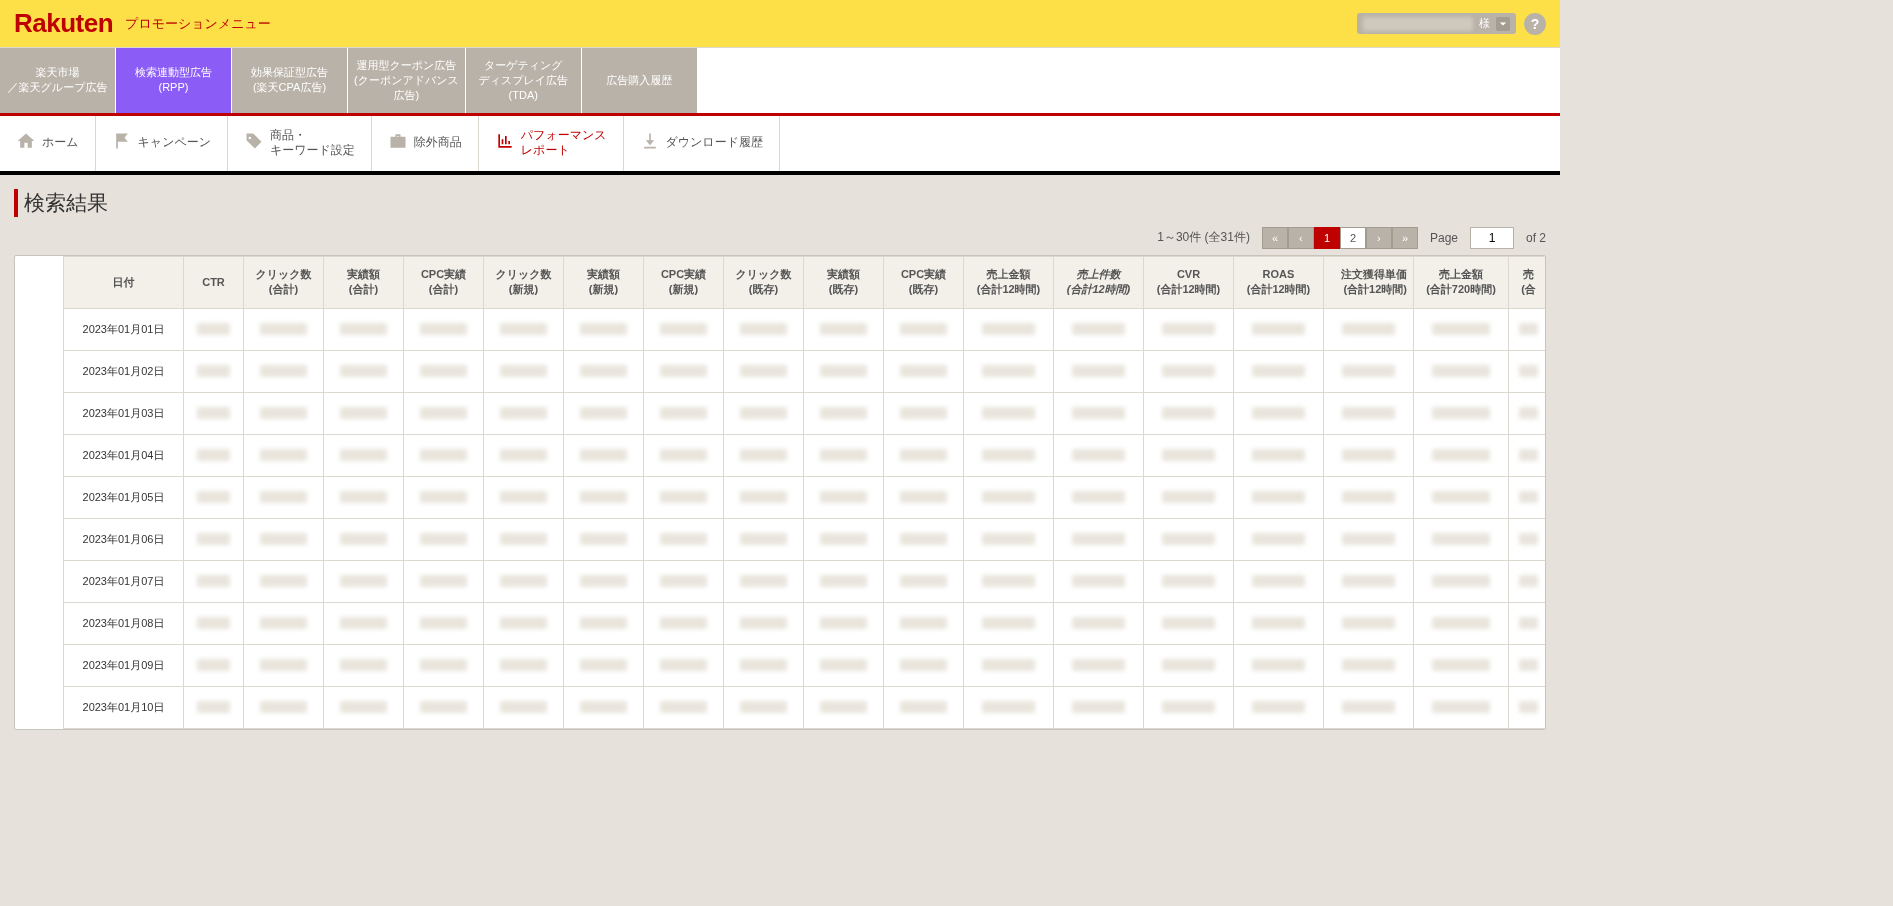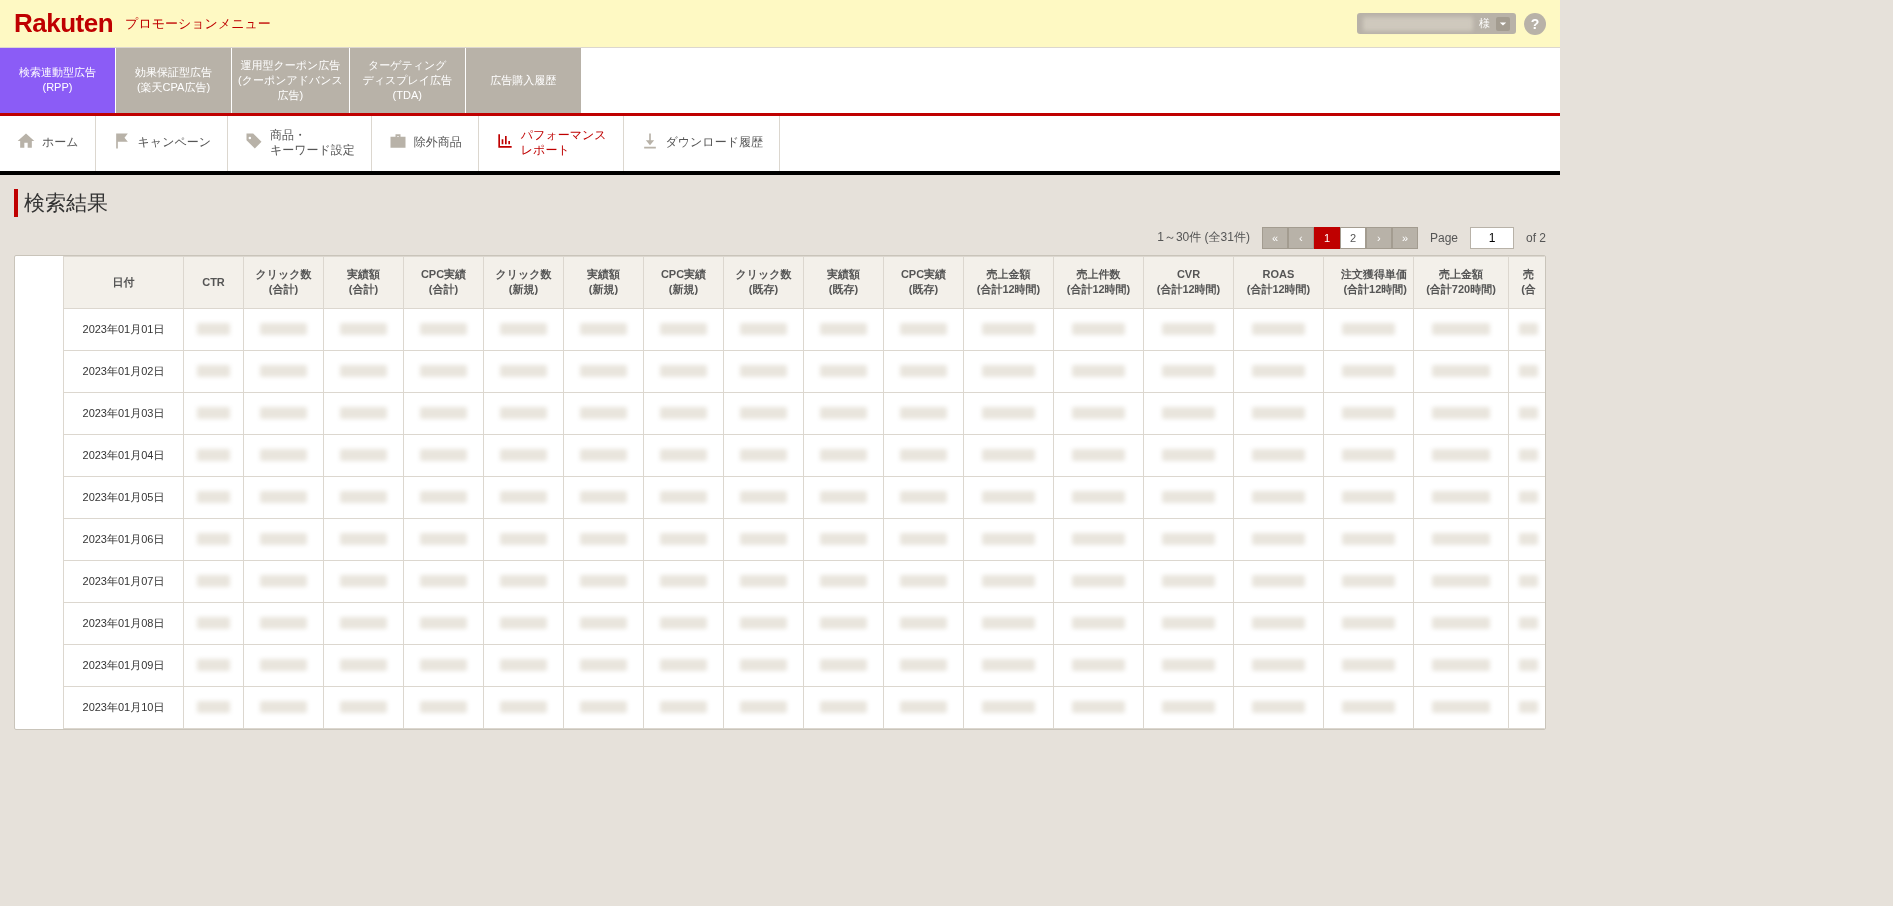--- a/index.html
+++ b/index.html
@@ -5,21 +5,21 @@
   * { margin: 0; padding: 0; box-sizing: border-box; }
   body {
     font-family: "Hiragino Kaku Gothic Pro", "Meiryo", sans-serif;
     font-size: 12px;
     background: #e6e1da;
     color: #333;
     width: 1560px;
     overflow-x: hidden;
   }
   .topbar {
-    background: #fef9c3;
+    background: #fde047;
     display: flex;
     align-items: center;
     padding: 8px 14px;
     gap: 12px;
     border-bottom: 1px solid #dcd7cf;
   }
   .logo {
     color: #bf0000;
     font-weight: 900;
     font-size: 26px;
@@ -209,20 +209,23 @@
         <svg viewBox="0 0 10 10" width="8" height="8" fill="#fff">
             <path d="M1 3 L5 7 L9 3 Z"></path>
           </svg>
       </span>
     </div>
     <div class="help-icon">?</div>
   </div>
 </div>
 
 <div class="main-tabs" id="main-tabs">
+    <div class="main-tab">
+      <span>楽天市場<br>／楽天グループ広告</span>
+    </div>
     <div class="main-tab active">
       <span>検索連動型広告<br>(RPP)</span>
     </div>
     <div class="main-tab">
       <span>効果保証型広告<br>(楽天CPA広告)</span>
     </div>
     <div class="main-tab">
       <span>運用型クーポン広告<br>(クーポンアドバンス<br>広告)</span>
     </div>
     <div class="main-tab">
@@ -299,21 +302,21 @@
             <th style="min-width: 80px;">クリック数<br>(合計)</th>
             <th style="min-width: 80px;">実績額<br>(合計)</th>
             <th style="min-width: 80px;">CPC実績<br>(合計)</th>
             <th style="min-width: 80px;">クリック数<br>(新規)</th>
             <th style="min-width: 80px;">実績額<br>(新規)</th>
             <th style="min-width: 80px;">CPC実績<br>(新規)</th>
             <th style="min-width: 80px;">クリック数<br>(既存)</th>
             <th style="min-width: 80px;">実績額<br>(既存)</th>
             <th style="min-width: 80px;">CPC実績<br>(既存)</th>
             <th style="min-width: 90px;">売上金額<br>(合計12時間)</th>
-            <th style="min-width: 90px;">売上件数<br>(合計12時間)</th>
+            <th style="min-width: 90px; font-style: italic;">売上件数<br>(合計12時間)</th>
             <th style="min-width: 90px;">CVR<br>(合計12時間)</th>
             <th style="min-width: 90px;">ROAS<br>(合計12時間)</th>
             <th style="min-width: 90px; text-align: right;">注文獲得単価<br>(合計12時間)</th>
             <th style="min-width: 95px;">売上金額<br>(合計720時間)</th>
             <th style="min-width: 40px;">売<br>(合</th>
           </tr>
         </thead>
       <tbody id="tbody">
           <tr>
             <td>2023年01月01日</td>

